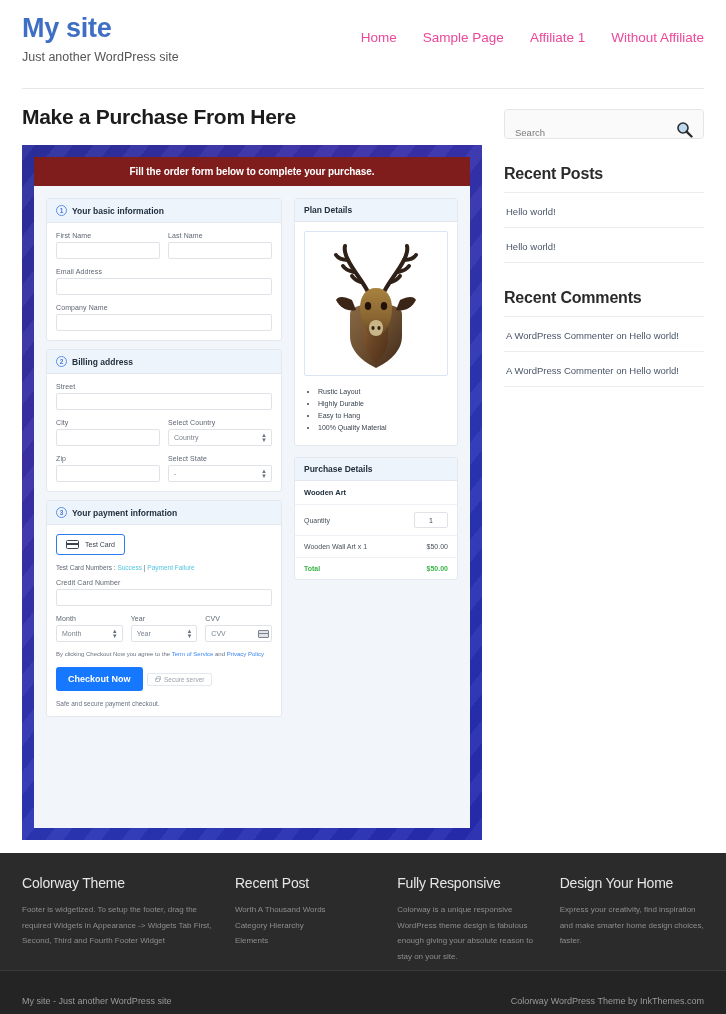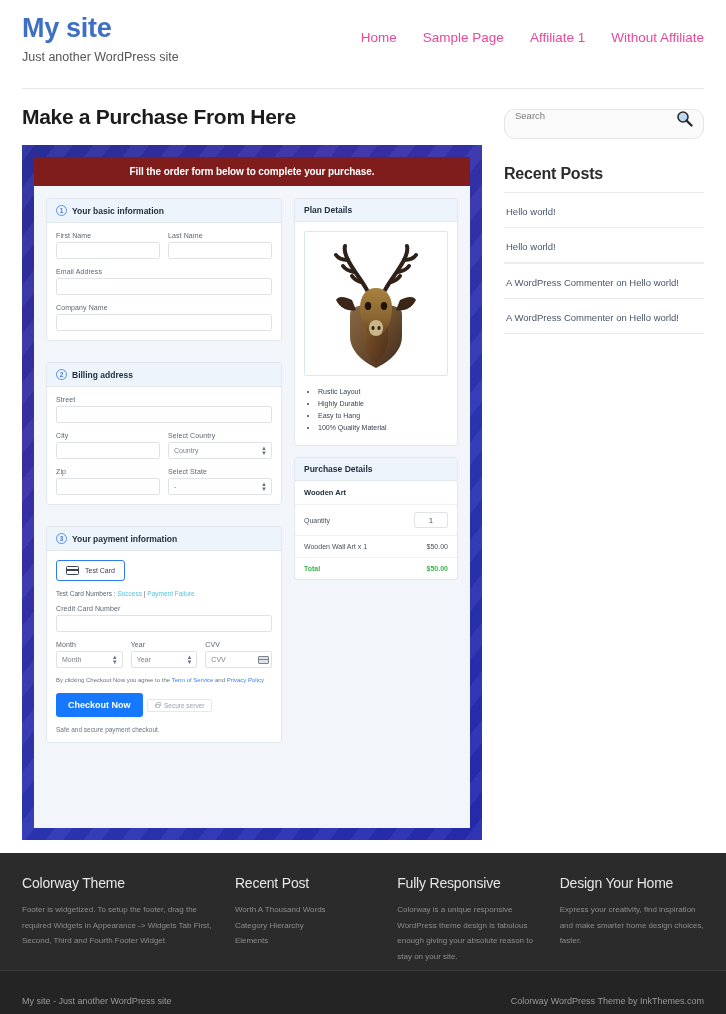--- a/index.html
+++ b/index.html
@@ -45,21 +45,21 @@
   .purchase-card {
     background:#f2f5f9; height:100%; width:100%;
     display:flex; flex-direction:column;
   }
   .banner {
     background:#7f1d1d; color:#fff;
     text-align:center; font-size:10px; font-weight:bold;
     padding:9px 4px; letter-spacing:-0.1px;
   }
   .form-body { display:flex; gap:12px; padding:12px; flex:1; }
-  .col-left { width:236px; flex:0 0 236px; display:flex; flex-direction:column; gap:21px; }
+  .col-left { width:236px; flex:0 0 236px; display:flex; flex-direction:column; gap:8px; }
   .col-right { flex:1; display:flex; flex-direction:column; gap:11px; }
 
   .panel { background:#fff; border:1px solid #e3e8ee; border-radius:3px; }
   .panel-head {
     background:#eef4fb; border-bottom:1px solid #e3e8ee;
     padding:6px 9px; font-size:8.5px; font-weight:bold; color:#22303f;
     display:flex; align-items:center; gap:5px;
   }
   .step-num {
     width:11px; height:11px; border-radius:50%;
@@ -133,22 +133,22 @@
   
   .plan-img-frame {
     border:1px solid #dbe6f5; border-radius:2px; background:#fff;
     height:145px; display:flex; align-items:center; justify-content:center; margin-bottom:12px;
   }
   .plan-list { margin:0 0 4px 0; padding:0 0 0 14px; }
   .plan-list li { font-size:7px; color:#3a4350; margin-bottom:5px; }
 
   
   .search-wrap {
-    border:1px solid #e6e6e6; background:#fafafa; border-radius:10px;
-    height:30px; display:flex; align-items:flex-start; padding:0 10px; justify-content:space-between;
+    border:1px solid #e6e6e6; background:#fafafa; border-radius:4px;
+    height:30px; display:flex; align-items:flex-end; padding:0 10px; justify-content:space-between;
   }
   .search-placeholder { font-size:9.5px; color:#7a7a7a; }
   .widget-title {
     font-size:16px; font-weight:bold; color:#2b2b2b; margin:26px 0 0 0;
     padding-bottom:9px; letter-spacing:-0.2px;
   }
   .widget-list { list-style:none; margin:0; padding:0; }
   .widget-list li { border-top:1px solid #ececec; padding:8px 2px; }
   .widget-list li:last-child { border-bottom:1px solid #ececec; }
   .widget-list a { font-size:9.5px; color:#4a5568; text-decoration:none; }
@@ -432,20 +432,21 @@
         <line x1="10.6" y1="10.6" x2="15.5" y2="15.5" stroke="#2c2c2c" stroke-width="2.4" stroke-linecap="round"></line>
       </svg>
     </div>
 
     <h3 class="widget-title">Recent Posts</h3>
     <ul class="widget-list">
       <li><a href="#">Hello world!</a></li>
       <li><a href="#">Hello world!</a></li>
     </ul>
 
+    <h3 class="widget-title">Recent Comments</h3>
     <ul class="widget-list">
       <li><a href="#">A WordPress Commenter on Hello world!</a></li>
       <li><a href="#">A WordPress Commenter on Hello world!</a></li>
     </ul>
   </aside>
 </div>
 
 <div class="footer">
   <div class="fcol fcol-1">
     <h4 class="fcol-head">Colorway Theme</h4>

